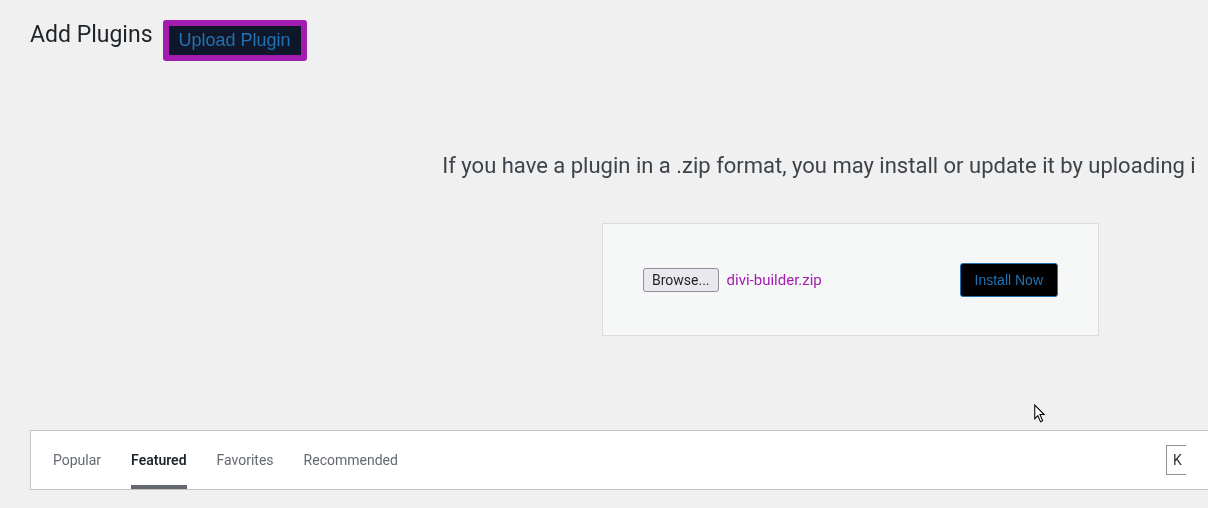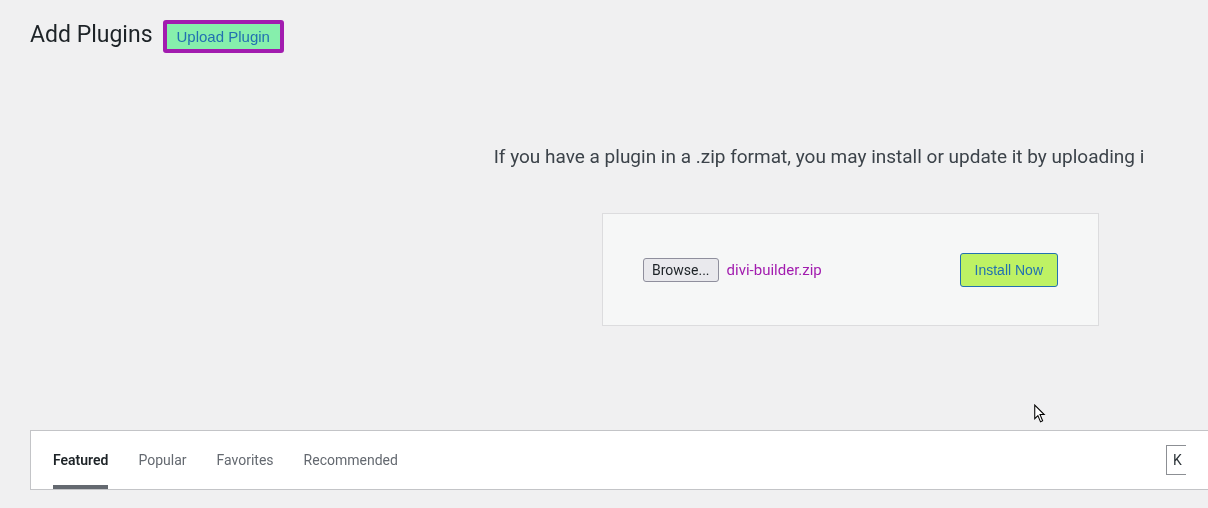--- a/index.html
+++ b/index.html
@@ -21,32 +21,32 @@
       align-items: flex-start;
       gap: 10px;
     }
     .page-title {
       font-size: 23px;
       font-weight: 400;
       color: #1d2327;
       line-height: 1.3;
     }
     .upload-plugin-btn {
-      border: 4px solid #a21caf;
+      border: 6px solid #a21caf;
       color: #2271b1;
-      background: #86efac;
-      font-size: 15px;
+      background: #0f172a;
+      font-size: 18px;
       padding: 4px 10px;
       border-radius: 3px;
       cursor: pointer;
       font-weight: 400;
     }
     .upload-description {
       text-align: center;
-      font-size: 19px;
+      font-size: 22px;
       color: #3c434a;
       margin-top: 92px;
       padding-left: 430px;
       white-space: nowrap;
     }
     .upload-box {
       margin: 45px auto 0;
       margin-left: 602px;
       width: 497px;
       height: 113px;
@@ -72,21 +72,21 @@
       cursor: pointer;
       font-family: inherit;
     }
     .filename {
       font-size: 15px;
       color: #a21caf;
     }
     .install-btn {
       border: 1px solid #2271b1;
       color: #2271b1;
-      background: #bef264;
+      background: #000000;
       font-size: 14px;
       padding: 8px 14px;
       border-radius: 3px;
       cursor: pointer;
     }
     .tabs-container {
       position: absolute;
       top: 430px;
       left: 30px;
       right: 0;
@@ -161,22 +161,22 @@
 <div class="upload-box">
   <div class="file-group">
     <button class="browse-btn">Browse...</button>
     <span class="filename">divi-builder.zip</span>
   </div>
   <button class="install-btn">Install Now</button>
 </div>
 
 <div class="tabs-container">
   <div class="tabs">
+    <div class="tab">Popular</div>
     <div class="tab active">Featured</div>
-    <div class="tab">Popular</div>
     <div class="tab">Favorites</div>
     <div class="tab">Recommended</div>
   </div>
   <div class="search-partial">K</div>
 </div>
 
 <div class="cursor-arrow">
   <svg viewBox="0 0 12 19" fill="none" stroke="#000" stroke-width="1">
     <path d="M1 1 L1 14 L4 11 L6.5 17 L8.5 16 L6 10 L10 10 Z" fill="#fff"></path>
   </svg>

